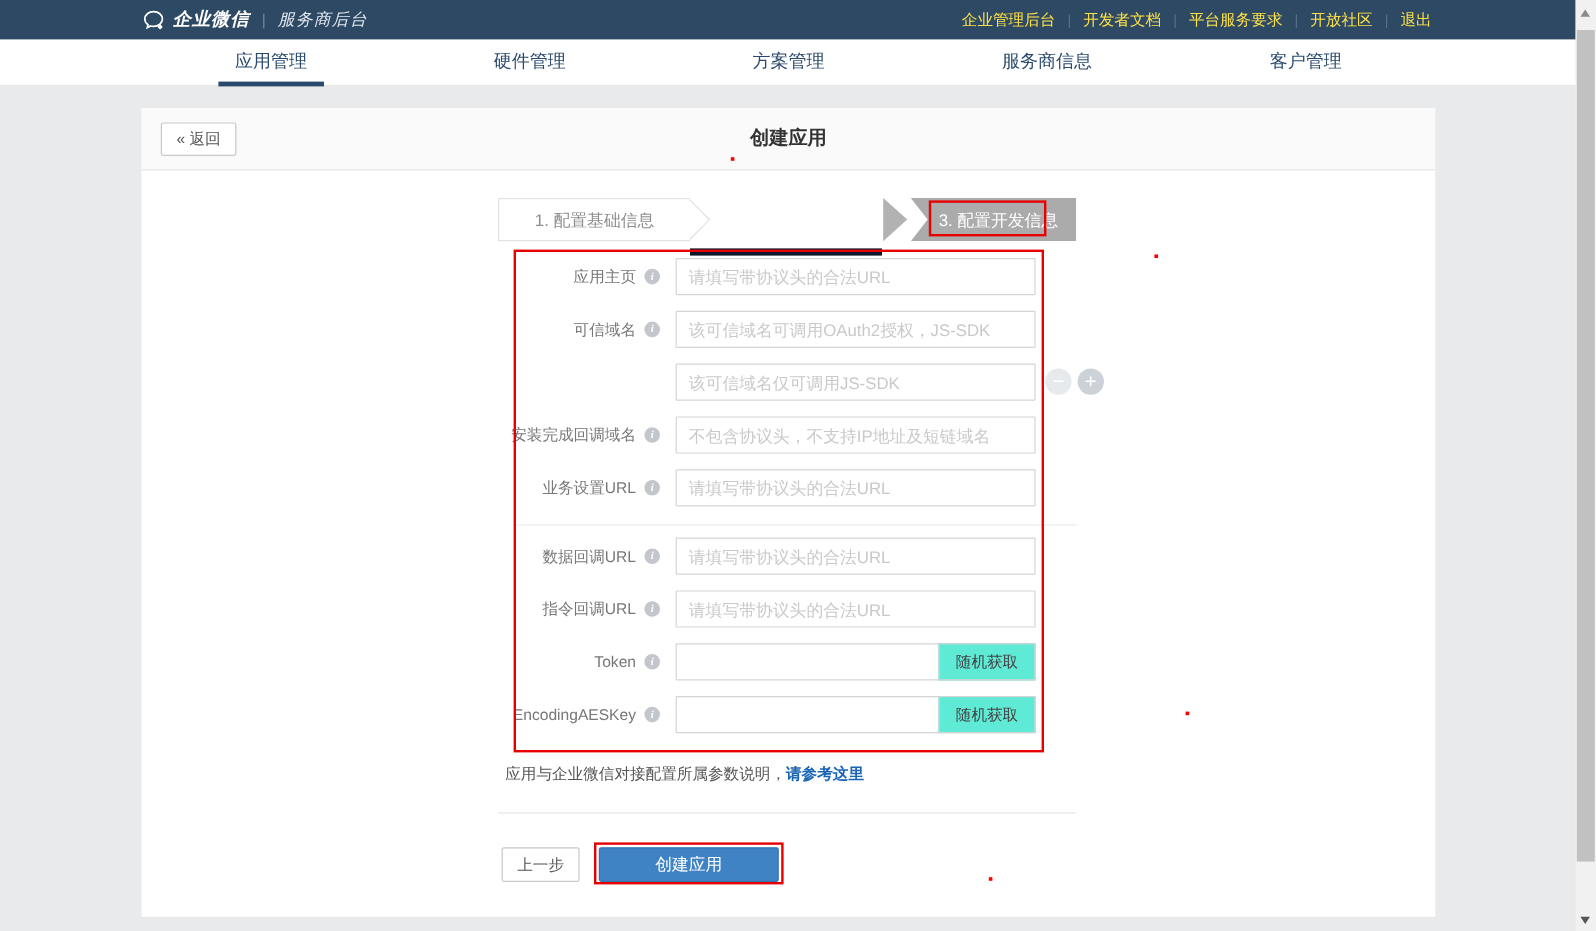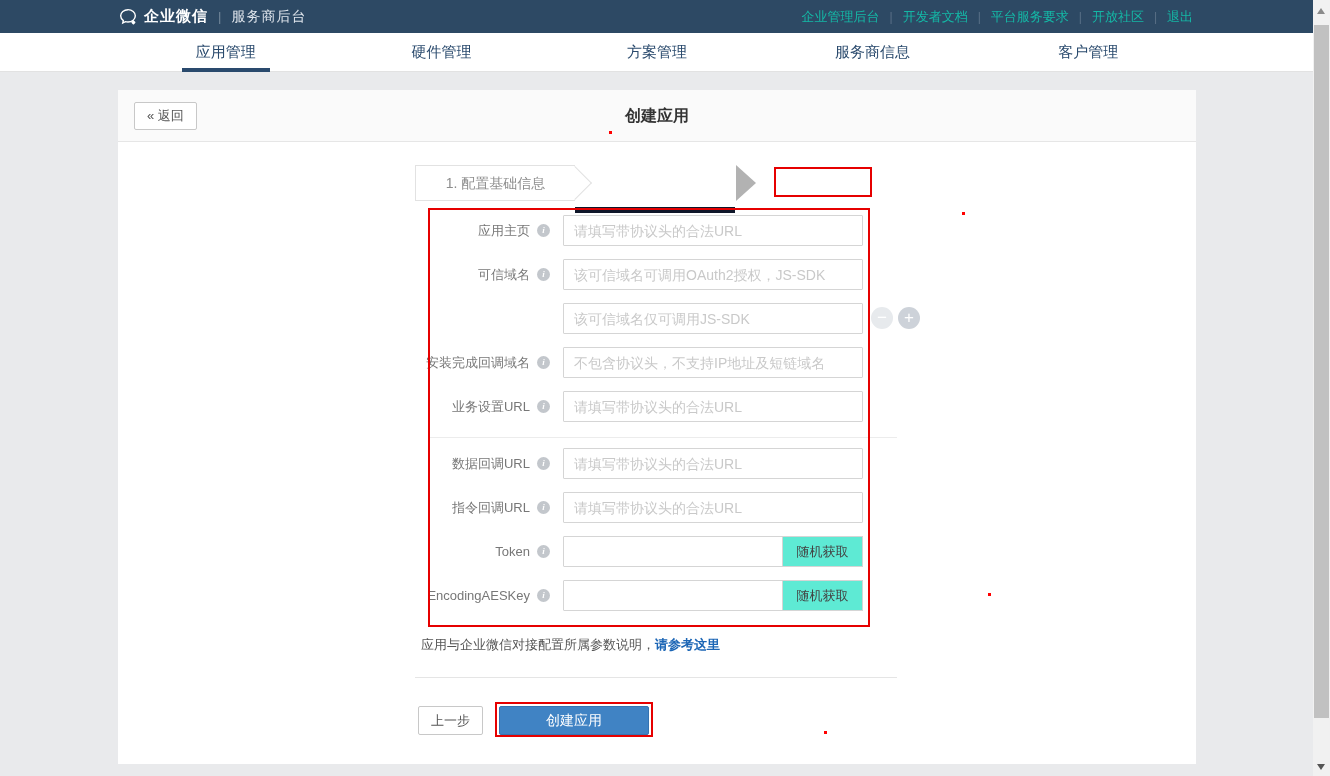--- a/index.html
+++ b/index.html
@@ -6,27 +6,27 @@
   html,body { background:#e9eaec; }
   .page {
     position:relative; width:1330px; height:776px; overflow:hidden;
     font-family:"Liberation Sans", sans-serif; background:#e9eaec;
   }
   
   .topbar {
     position:absolute; left:0; top:0; width:1313px; height:33px;
     background:#2d4964; display:flex; align-items:center; justify-content:space-between;
   }
-  .topbar-left { display:flex; align-items:center; margin-left:118px; }
+  .topbar-left { display:flex; align-items:center; margin-left:118px;font-style:italic; }
   .logo-icon { width:20px; height:20px; margin-right:6px; }
   .brand { color:#ffffff; font-size:15px; font-weight:bold; letter-spacing:1px; }
   .brand-sep { color:#73889b; margin:0 10px; font-size:13px; }
   .portal { color:#dfe5ec; font-size:14px; letter-spacing:1px; }
   .topbar-right { display:flex; align-items:center; margin-right:120px; }
-  .top-link { color:#14b8a6; font-size:13px; cursor:pointer;text-align:right; }
+  .top-link { color:#fde047; font-size:13px; cursor:pointer;text-align:right; }
   .top-sep { color:#5a7087; margin:0 10px; font-size:12px; }
   
   .navbar {
     position:absolute; left:0; top:33px; width:1313px; height:39px;
     background:#ffffff; border-bottom:1px solid #e2e2e2;
   }
   .nav-inner { position:absolute; left:118px; top:0; width:1078px; height:39px; display:flex; }
   .nav-tab {
     flex:1; text-align:center; line-height:37px; font-size:15px; color:#2a4a6d;
     position:relative; cursor:pointer;
@@ -177,20 +177,21 @@
     <div class="card-header">
       <div class="card-title">创建应用</div>
       <div class="back-btn"><span>«</span> <span>返回</span></div>
     </div>
 
     <div class="steps">
       <div class="step-seg seg1">1. 配置基础信息</div>
       <div class="chev-outline"></div>
       <div class="step-seg seg2">2. 配置应用权限</div>
       <div class="chev-fill"></div>
+      <div class="seg3">3. 配置开发信息</div>
     </div>
 
     <div class="form-row" style="top:125px">
       <div class="f-label">应用主页</div>
       <div class="info-icon">i</div>
       <input class="f-input" placeholder="请填写带协议头的合法URL" style="">
     </div>
 
     <div class="form-row" style="top:169px">
       <div class="f-label">可信域名</div>

